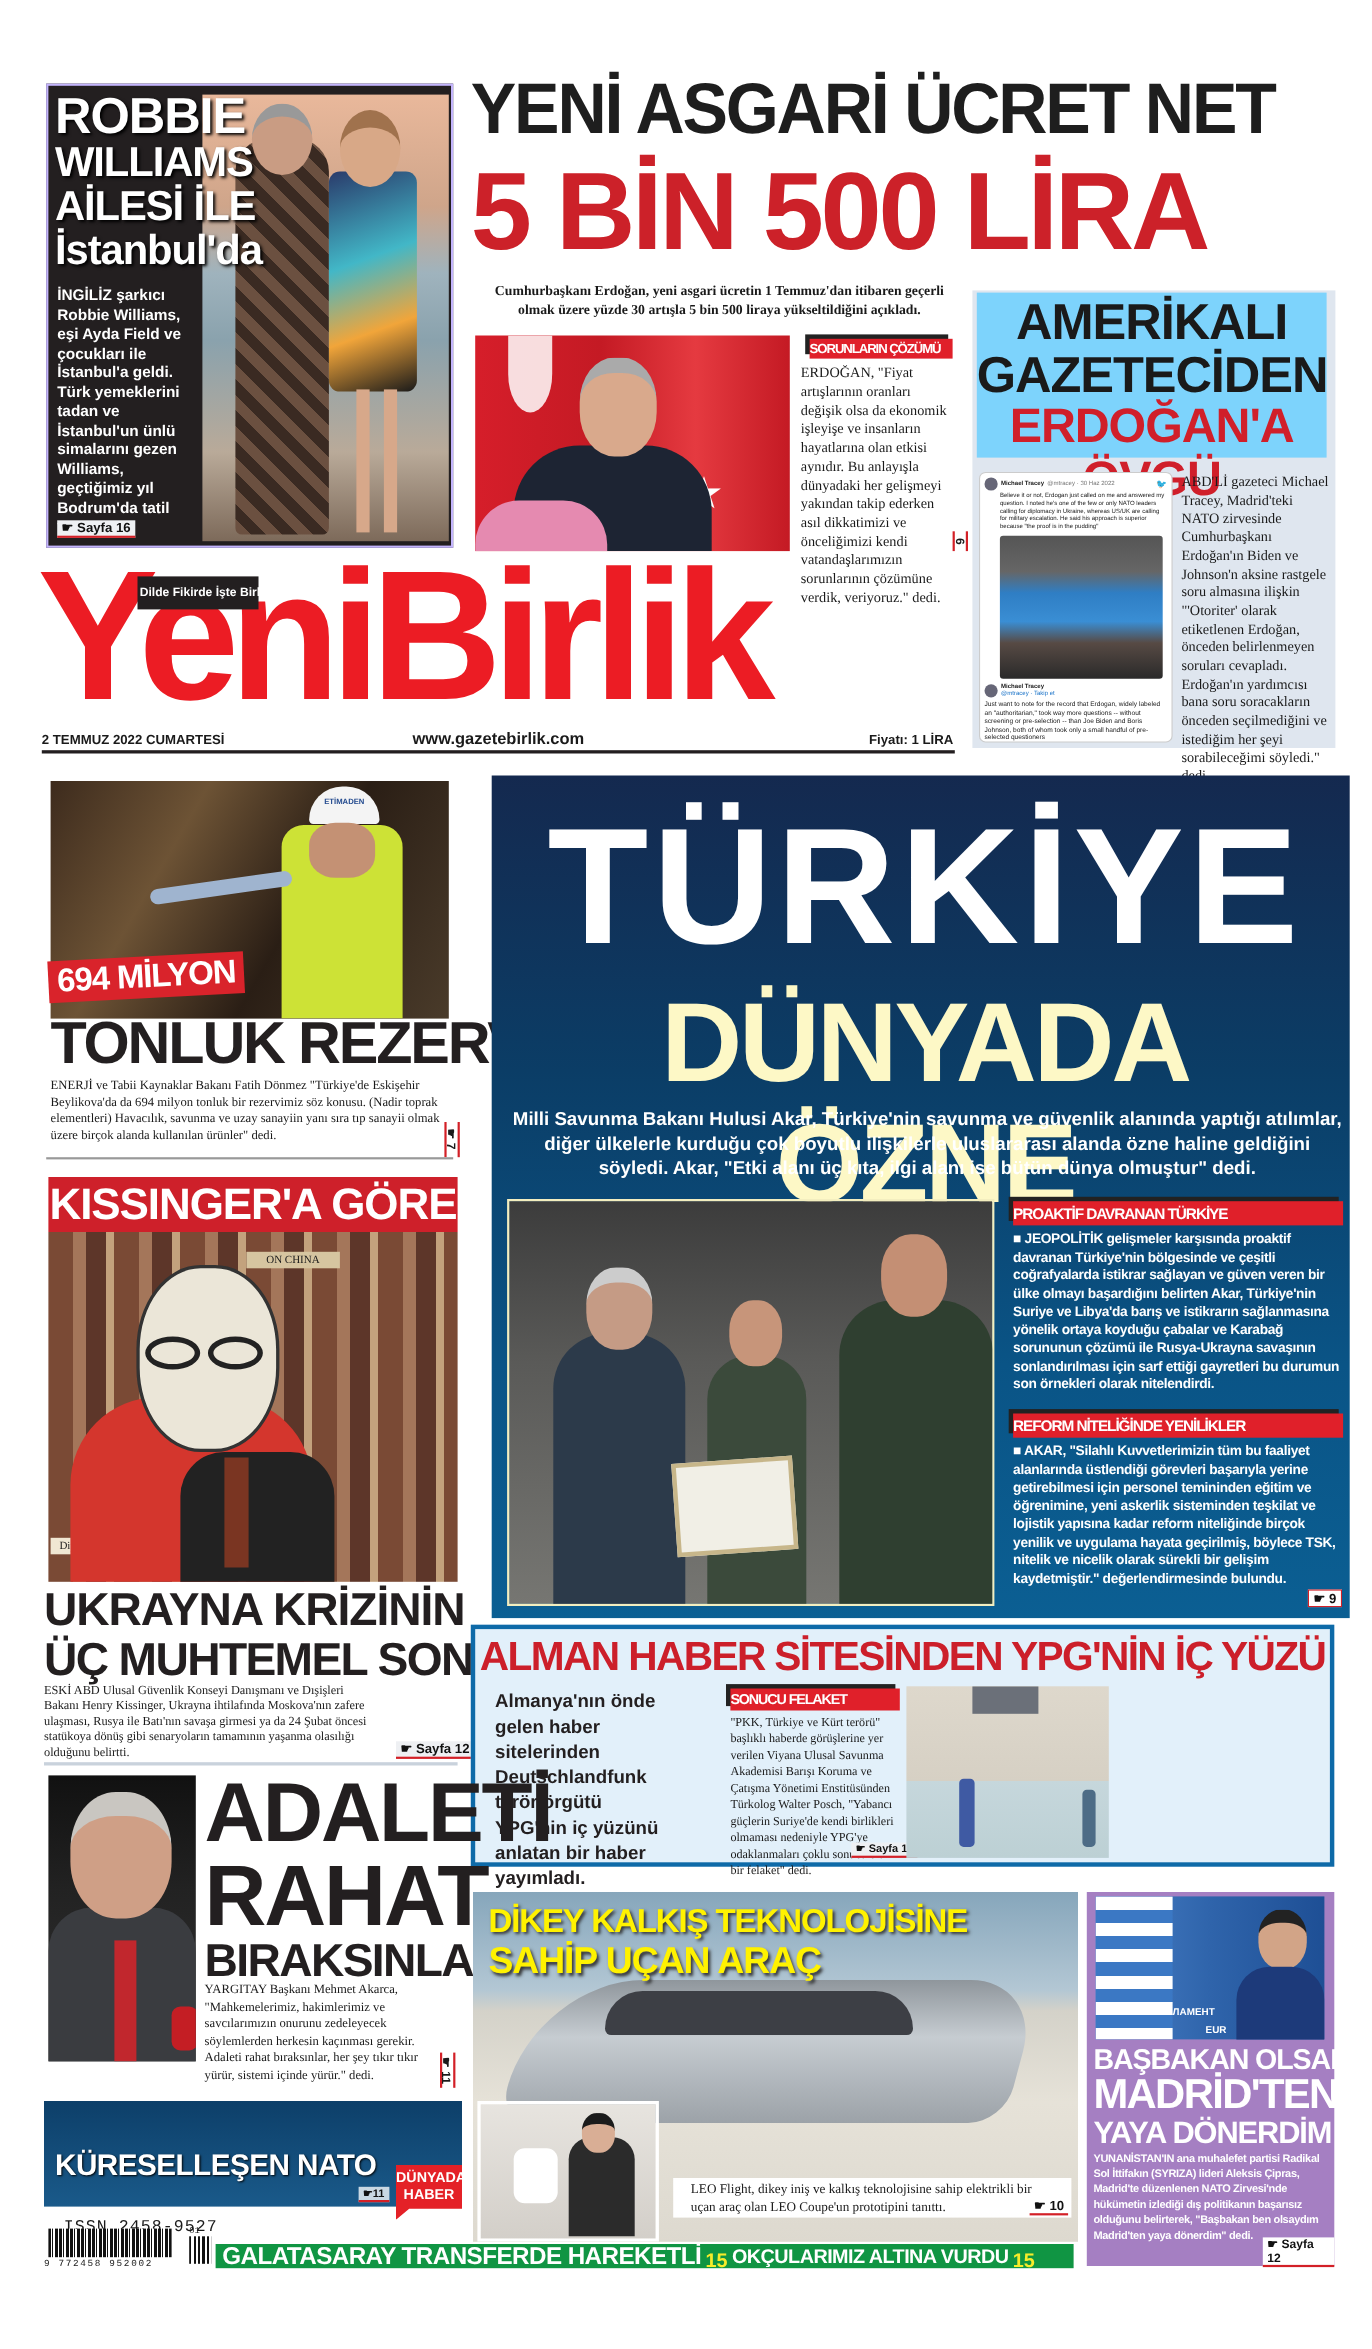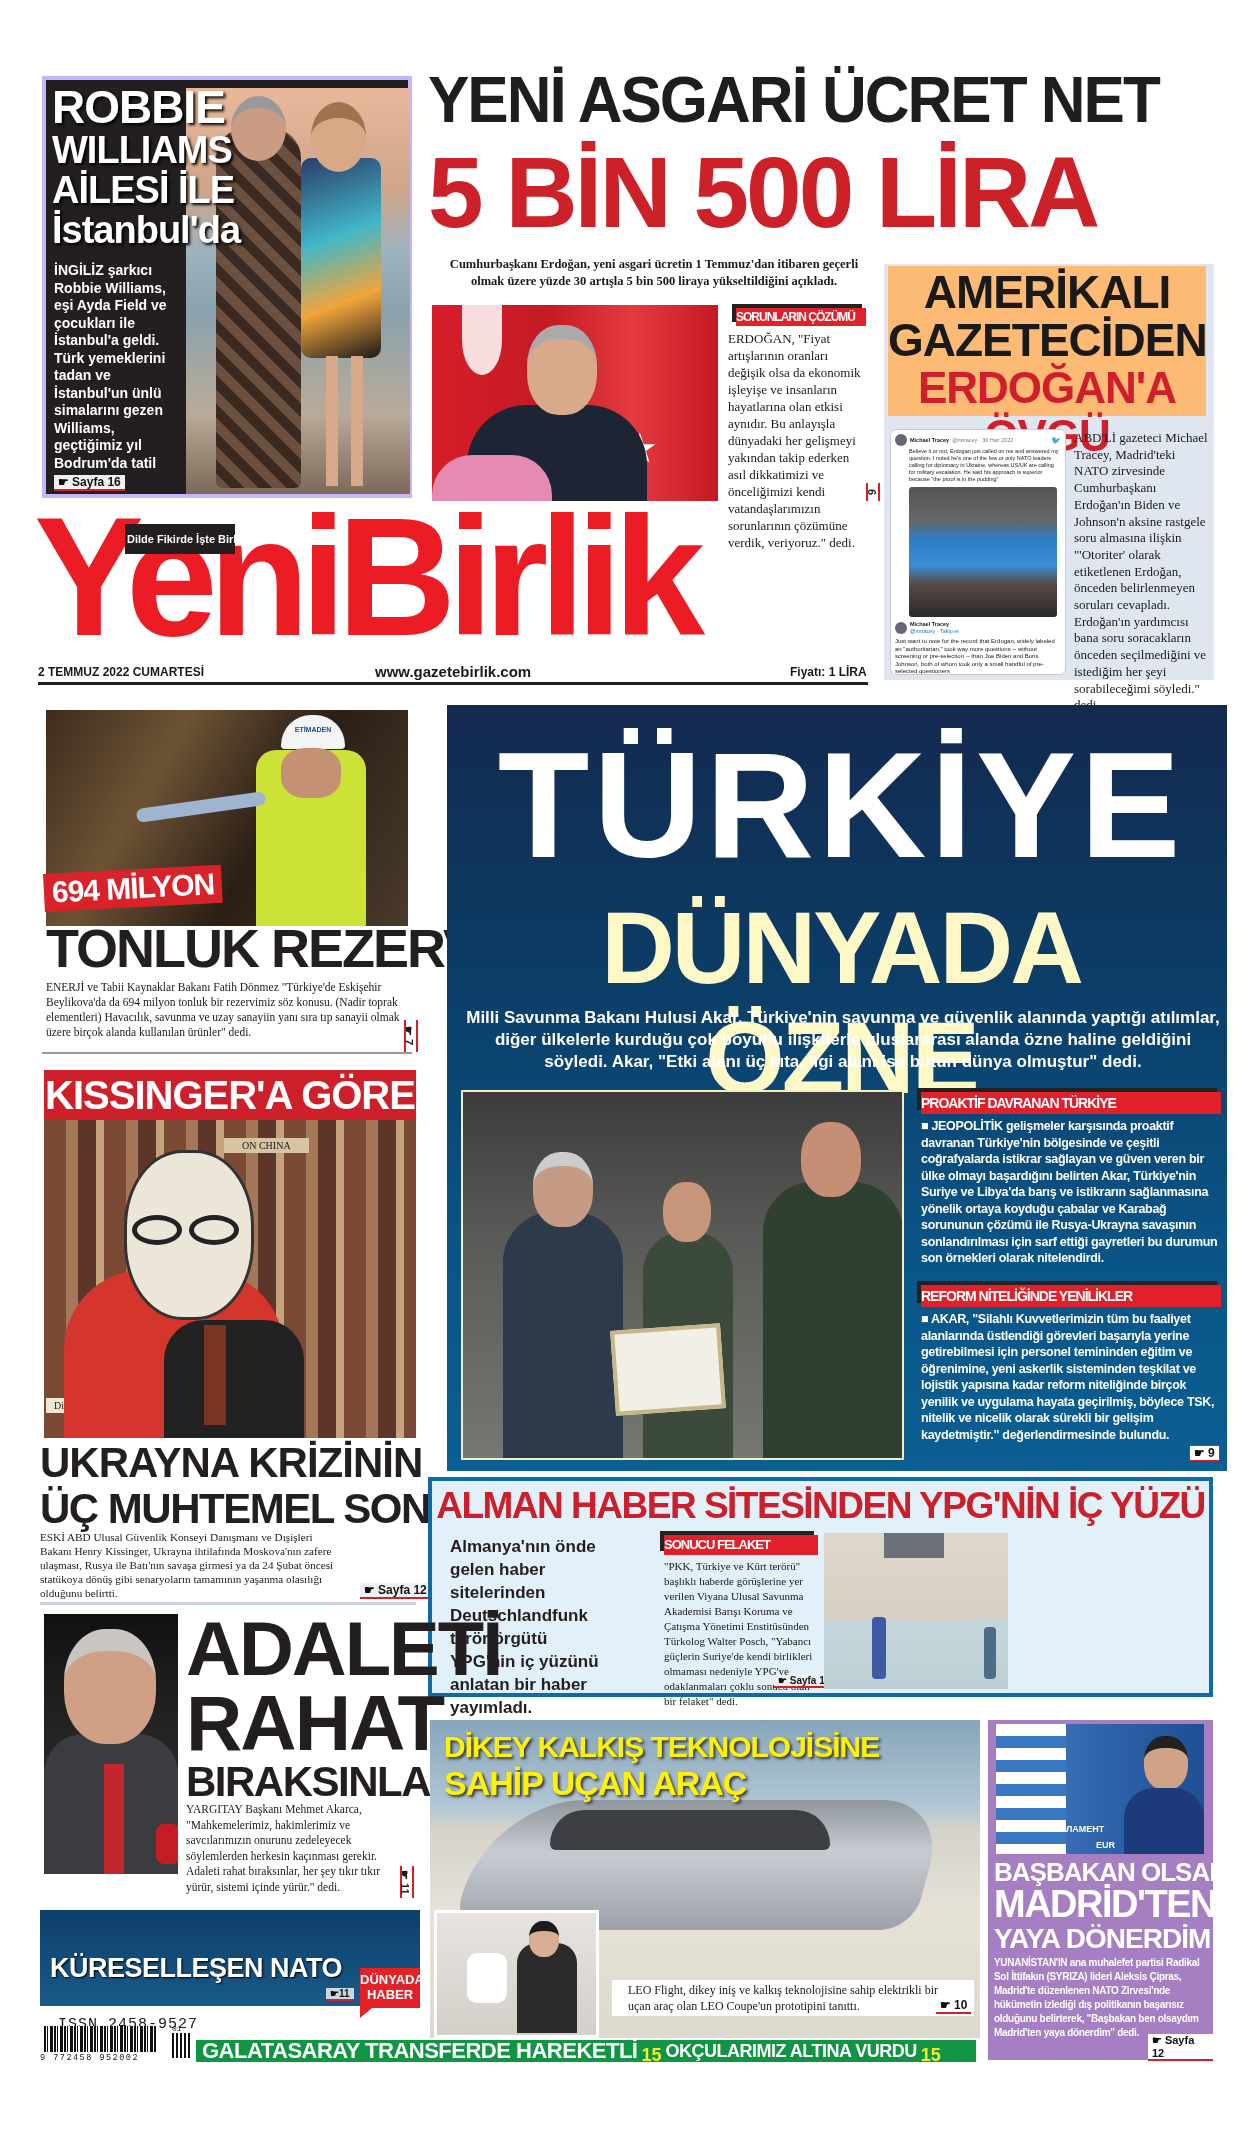--- a/index.html
+++ b/index.html
@@ -8,21 +8,21 @@
 .cond{font-family:"Liberation Sans",sans-serif;font-weight:bold;letter-spacing:-1px}
 .serif{font-family:"Liberation Serif",serif}
 .ref{display:inline-block;background:#eef0f3;border-bottom:2px solid #d32027;font-weight:bold;font-size:12px;padding:0 4px;color:#111}
 .ref-v{position:absolute;width:14px;border-left:2px solid #d32027;border-right:2px solid #d32027;font-size:11px;font-weight:bold;writing-mode:vertical-rl;text-align:center;background:#fff}
 .photo{position:absolute;overflow:hidden}
 .redtag{background:#e0202a;color:#fff;font-weight:bold;box-shadow:-4px -4px 0 #222}
 </style>
 </head>
 <body>
 
-<div class="abs" style="left:42px;top:76px;width:370px;height:422px;background:#231f20;border:4px solid #c4b5fd">
+<div class="abs" style="left:42px;top:76px;width:370px;height:422px;background:#231f20;border:2px solid #c4b5fd">
   <div class="photo" style="left:140px;top:8px;width:224px;height:406px;background:linear-gradient(180deg,#e9b89b 0%,#cfa58a 25%,#9fb3bd 40%,#8aa2ad 55%,#b9aa99 80%,#7d6a5a 100%)">
     <div style="position:absolute;left:30px;top:40px;width:85px;height:360px;background:repeating-linear-gradient(45deg,#6b5040 0 10px,#3a2a22 10px 20px);border-radius:30px 30px 6px 6px"></div>
     <div style="position:absolute;left:45px;top:8px;width:55px;height:65px;background:#c99c83;border-radius:50%;border-top:12px solid #999"></div>
     <div style="position:absolute;left:115px;top:70px;width:80px;height:200px;background:linear-gradient(160deg,#2a3b6b,#42b7c7 40%,#f1a53a 70%,#1a1a1a);border-radius:10px"></div>
     <div style="position:absolute;left:125px;top:14px;width:55px;height:70px;background:#d8a887;border-radius:50%;border-top:16px solid #a0724d"></div>
     <div style="position:absolute;left:140px;top:268px;width:12px;height:130px;background:#d7a88a"></div>
     <div style="position:absolute;left:165px;top:268px;width:12px;height:130px;background:#d7a88a"></div>
   </div>
   <div class="cond" style="position:absolute;left:6px;top:4px;color:#fff;font-size:38px;line-height:40px;text-shadow:2px 2px 3px #000">
     <div style="font-size:46px;line-height:46px">ROBBIE</div>
@@ -43,21 +43,21 @@
   <div style="position:absolute;left:190px;top:120px;font-size:40px;color:#fff">★</div>
   <div style="position:absolute;left:35px;top:100px;width:180px;height:110px;background:#1d2433;border-radius:60px 60px 0 0"></div>
   <div style="position:absolute;left:95px;top:20px;width:70px;height:90px;background:#d9a98c;border-radius:45%;border-top:14px solid #aaa"></div>
   <div style="position:absolute;left:0;top:150px;width:120px;height:50px;background:#e58ab0;border-radius:40px 40px 0 0"></div>
 </div>
 <div class="abs redtag cond" style="left:736px;top:308px;width:130px;height:18px;font-size:12px;line-height:18px">SORUNLARIN ÇÖZÜMÜ</div>
 <div class="abs serif" style="left:728px;top:330px;width:140px;font-size:13px;line-height:17px">ERDOĞAN, "Fiyat artışlarının oranları değişik olsa da ekonomik işleyişe ve insanların hayatlarına olan etkisi aynıdır. Bu anlayışla dünyadaki her gelişmeyi yakından takip ederken asıl dikkatimizi ve önceliğimizi kendi vatandaşlarımızın sorunlarının çözümüne verdik, veriyoruz." dedi.</div>
 <div class="ref-v" style="left:866px;top:483px;height:18px">6</div>
 
 <div class="abs" style="left:884px;top:264px;width:330px;height:416px;background:#dfe6ef">
-  <div style="position:absolute;left:4px;top:2px;width:318px;height:150px;background:#fdba74;text-align:center">
+  <div style="position:absolute;left:4px;top:2px;width:318px;height:150px;background:#7dd3fc;text-align:center">
     <div style="font-size:46px;font-weight:900;color:#1a1a1a;letter-spacing:-1px;line-height:48px;margin-top:2px">AMERİKALI</div>
     <div style="font-size:46px;font-weight:900;color:#1a1a1a;letter-spacing:-1px;line-height:48px">GAZETECİDEN</div>
     <div style="font-size:44px;font-weight:900;color:#d01f2a;letter-spacing:-1px;line-height:48px">ERDOĞAN'A ÖVGÜ</div>
   </div>
   <div style="position:absolute;left:6px;top:165px;width:176px;height:246px;background:#fff;border:1px solid #ccc;border-radius:6px;padding:4px;font-size:5.5px;line-height:7px;overflow:hidden">
     <div style="display:flex;gap:3px;align-items:center">
         <span style="width:12px;height:12px;border-radius:50%;background:#667;display:inline-block"></span>
         <b>Michael Tracey</b>
         <span style="color:#777">@mtracey · 30 Haz 2022</span>
         <span style="margin-left:auto;color:#1da1f2;font-size:8px">🐦</span>

